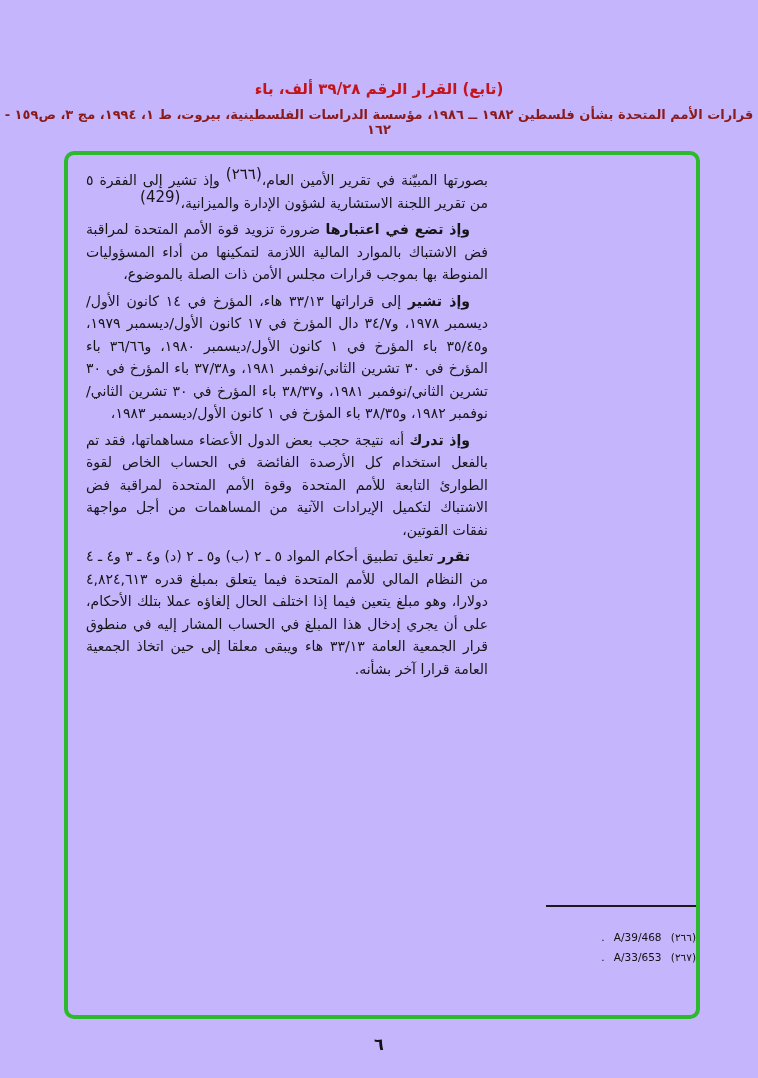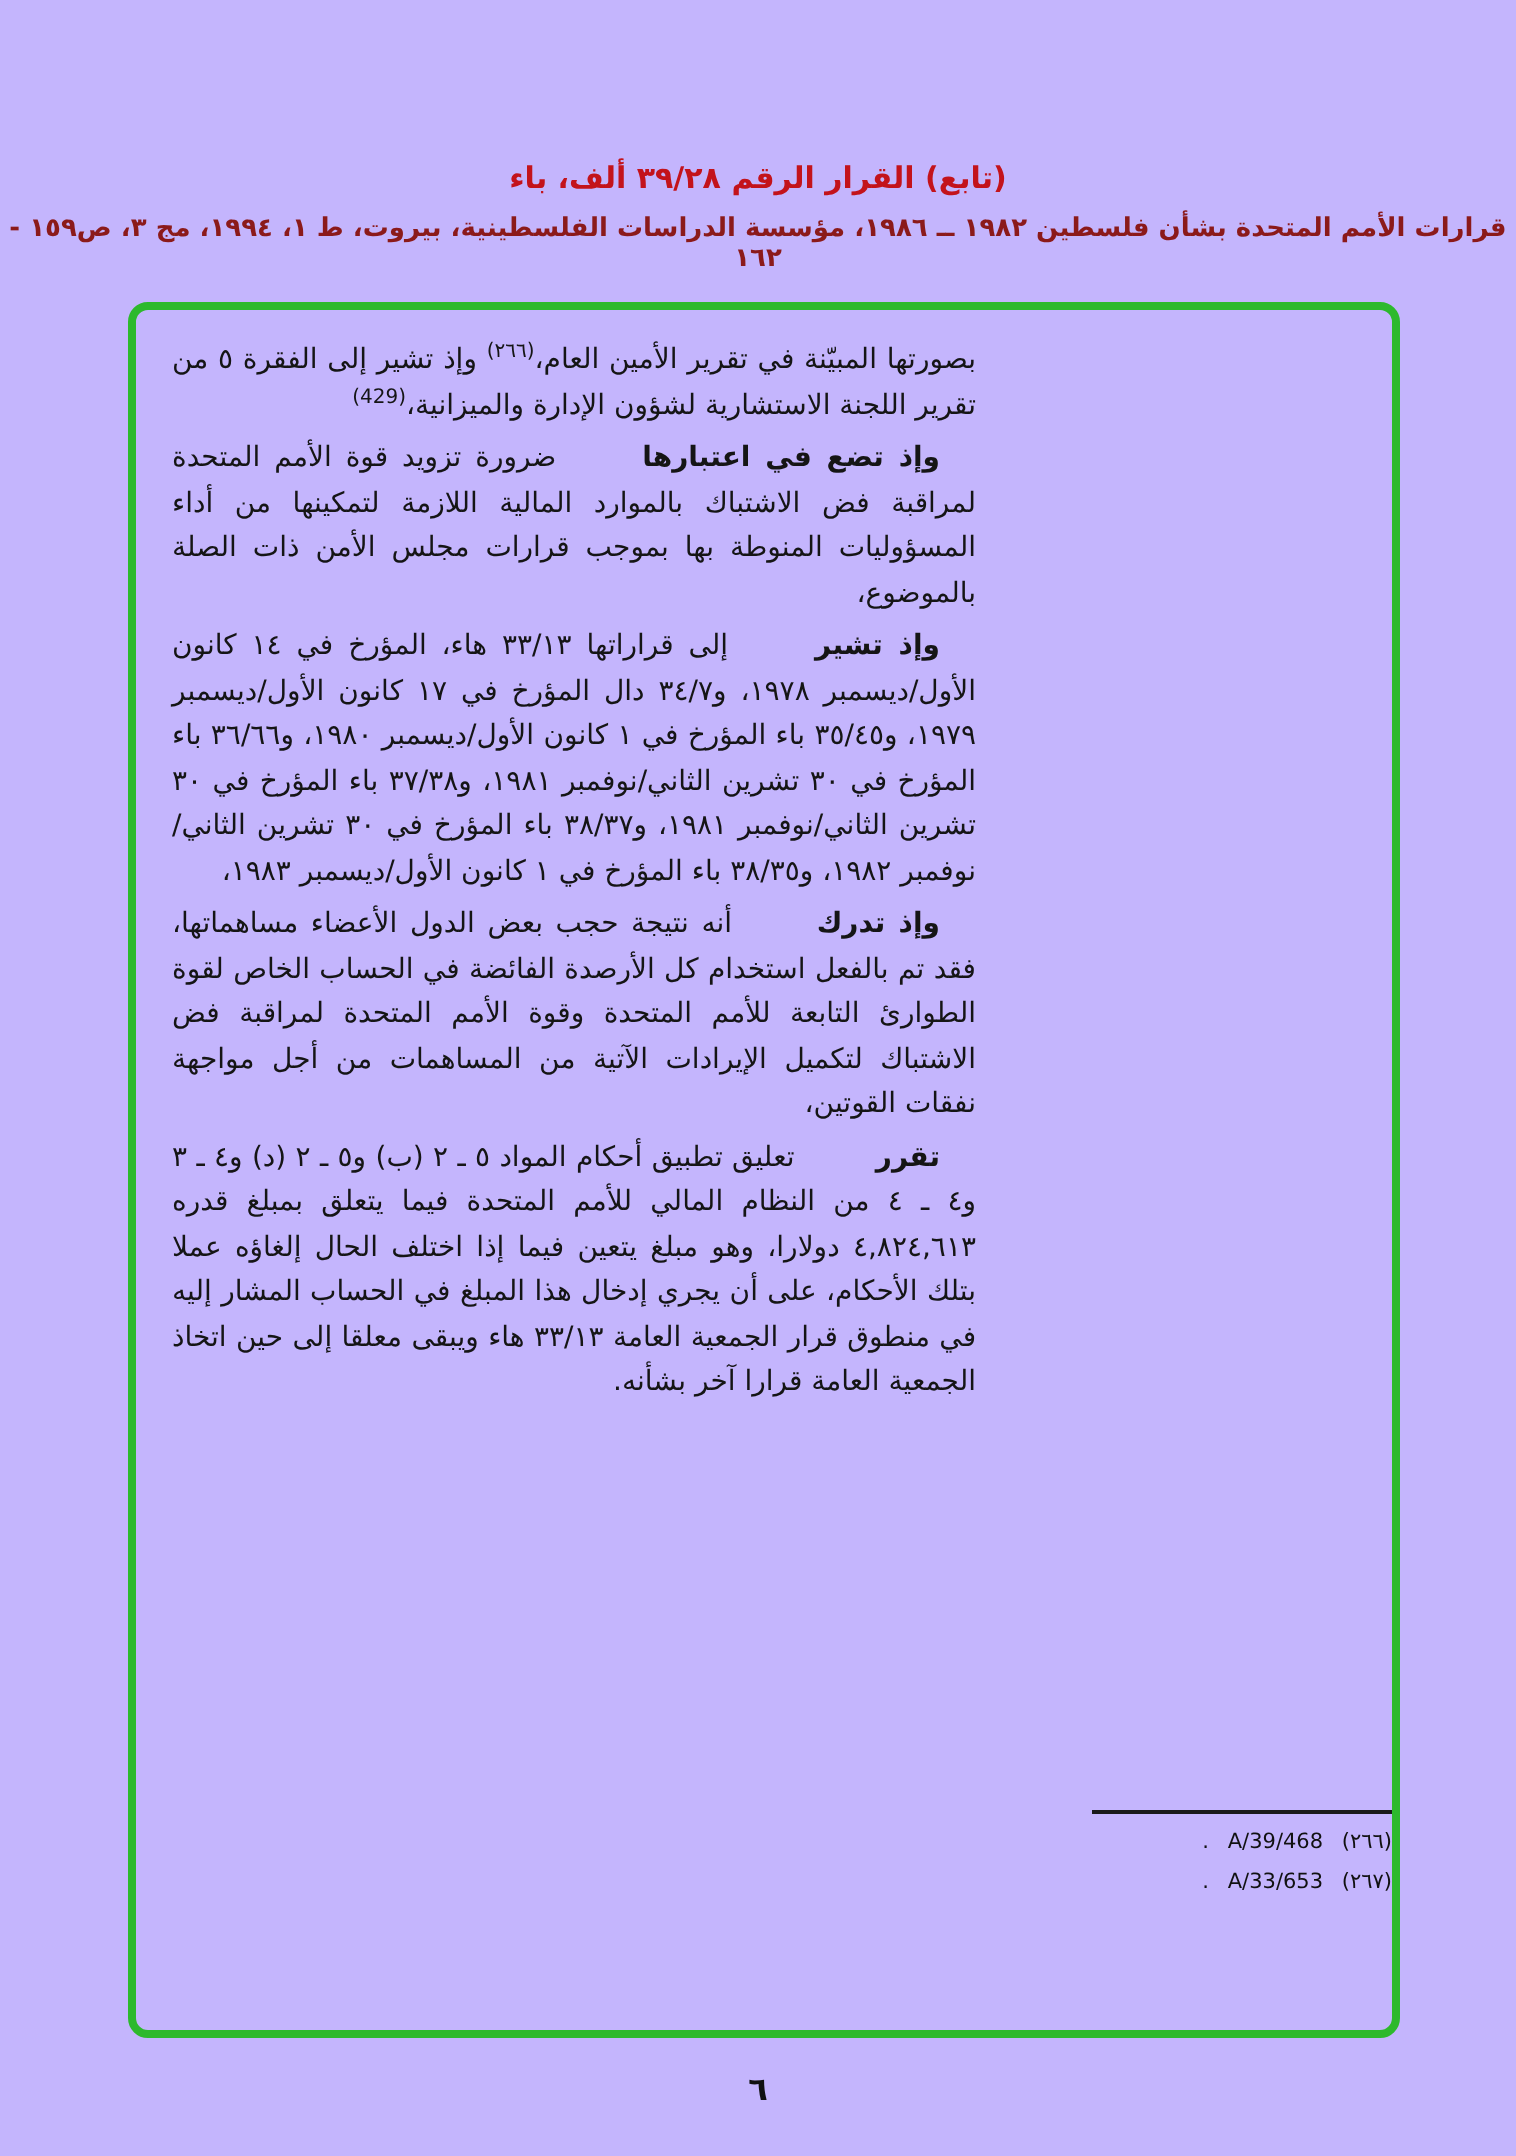--- a/index.html
+++ b/index.html
@@ -60,34 +60,33 @@
   }
   .para {
     margin: 0 0 4px 0;
     text-indent: 18px;
   }
   .para.opening {
     text-indent: 0;
   }
   .lead {
     font-weight: bold;
-    margin-left: 36px;
   }
   sup.fn-ref {
-    font-size: 10px;
+    font-size: 15px;
     vertical-align: super;
     line-height: 0;
   }
   .footnotes {
     position: absolute;
     left: 546px;
     top: 905px;
     width: 150px;
     border-top: 2px solid #1a1a1a;
-    padding-top: 8px;
+    padding-top: 24px;
     direction: rtl;
     font-size: 10.5px;
     color: #111111;
   }
   .footnote {
     margin-bottom: 8px;
     word-spacing: 6px;
     white-space: nowrap;
   }
   .page-number {

